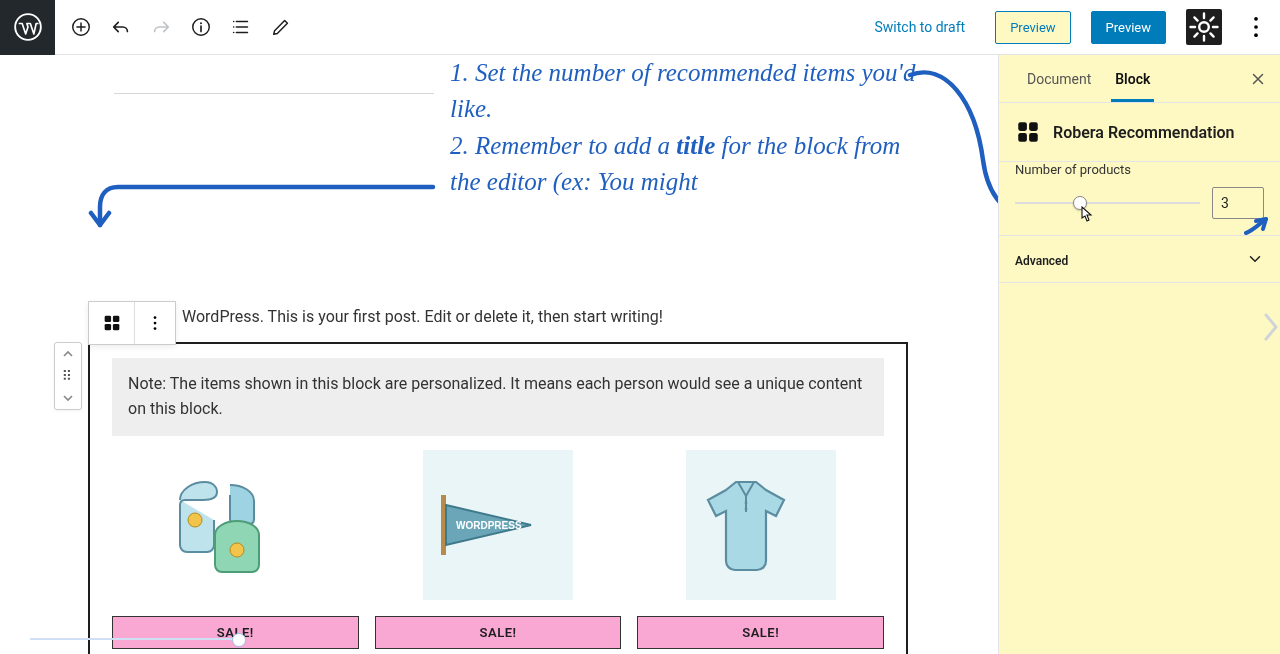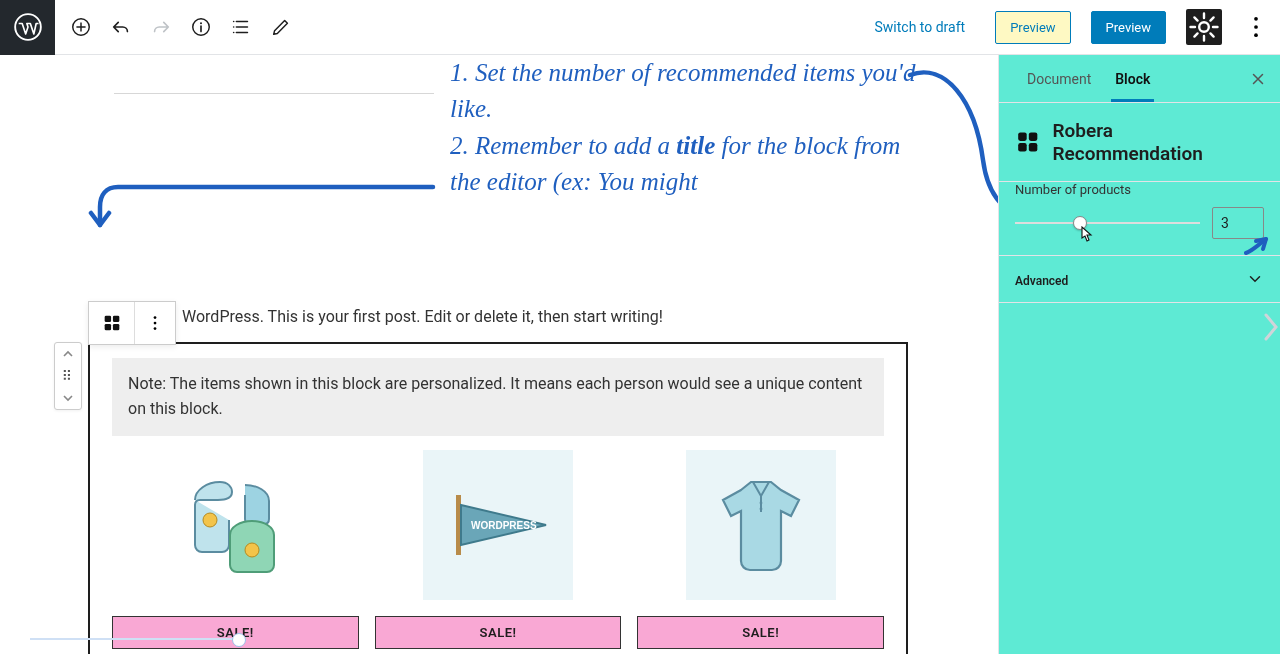--- a/index.html
+++ b/index.html
@@ -55,43 +55,43 @@
 
   
   .mover { position:absolute; left:54px; top:287px; width:28px; border:1px solid #ccc; border-radius:3px; background:#fff; display:flex; flex-direction:column; align-items:center; box-shadow:0 1px 3px rgba(0,0,0,.06); z-index:4;}
   .mover .mv { height:22px; display:flex; align-items:center; justify-content:center; color:#888; width:100%;}
   .mover .mv:nth-child(2){color:#555; font-size:14px; letter-spacing:2px;}
 
   
   .block-note { margin:14px 22px 14px 22px; background:#eee; padding:14px 16px; font-size:16px; color:#333; line-height:1.55; }
   .products { display:flex; gap:16px; padding:0 22px 20px 22px; }
   .product { flex:1; display:flex; flex-direction:column; align-items:center; }
-  .p-img { width:150px; height:150px; background:#eaf5f8; display:flex; align-items:center; justify-content:center; }
+  .p-img { width:150px; height:150px; background:#eaf5f8; display:flex; align-items:center; }
   .p-img.p0 { background:#ffffff; }
   .p-img svg { width:120px; height:120px; }
   .sale-badge { width:100%; border:1px solid #333; text-align:center; font-weight:600; font-size:13px; padding:8px 0; margin-top:16px; background:#f9a8d4; letter-spacing:.5px;}
   .price-row { font-size:15px; margin-top:6px; color:#333; }
   .price-row .strike { text-decoration:line-through; color:#777; margin-right:0px; }
 
   
   .anno { position:absolute; color:var(--anno-blue); font-style:italic; font-family: Georgia, "Times New Roman", serif; font-size:25px; line-height:1.45; z-index:20; }
   .anno .bold { font-weight:700; }
   .anno-arrow-svg { position:absolute; z-index:19; pointer-events:none; }
 
   
-  .sidebar { width:282px; border-left:1px solid var(--wp-border); background:#5eead4; display:flex; flex-direction:column; position:relative; }
+  .sidebar { width:282px; border-left:1px solid var(--wp-border); background:#fef9c3; display:flex; flex-direction:column; position:relative; }
   .sb-tabs { display:flex; align-items:center; border-bottom:1px solid var(--wp-border); height:48px; padding:0 6px 0 16px;}
   .sb-tab { font-size:14px; padding:14px 12px; color:#555; position:relative; }
   .sb-tab.active { color:#111; font-weight:600;}
   .sb-tab.active::after { content:""; position:absolute; left:8px; right:8px; bottom:-1px; height:3px; background:var(--wp-blue); }
   .sb-close { margin-left:auto; width:32px; height:32px; display:flex; align-items:center; justify-content:center; color:#555;}
   .sb-section { padding:16px; border-bottom:1px solid var(--wp-border); }
   .sb-block-head { display:flex; align-items:center; gap:12px; }
   .sb-block-head .icon { width:26px; height:26px; }
-  .sb-block-head .name { font-weight:600; font-size:19px; }
+  .sb-block-head .name { font-weight:600; font-size:16px; }
   .sb-label { font-size:13px; color:#333; margin:0px 0 10px 16px; }
   .slider-row { display:flex; align-items:center; gap:12px; padding:0 16px 16px 16px; border-bottom:1px solid var(--wp-border); position:relative;}
   .slider-track { flex:1; height:2px; background:#ddd; position:relative; }
   .slider-thumb { position:absolute; top:50%; transform:translate(-50%,-50%); width:14px; height:14px; border-radius:50%; background:#fff; border:1px solid #888; box-shadow:0 1px 2px rgba(0,0,0,.2);}
   .slider-cursor { position:absolute; font-size:15px;}
   .num-input { width:52px; height:32px; border:1px solid #888; border-radius:2px; font-size:14px; padding:0 8px; display:flex; align-items:center; }
   .sb-adv { display:flex; align-items:flex-end; justify-content:space-between; padding:14px 16px; font-weight:600; font-size:12px; border-bottom:1px solid var(--wp-border);}
   .sb-adv svg{width:18px;height:18px;}
   .sb-nav-chevron { position:absolute; right:-2px; top:250px; color:#ccc; }
 

